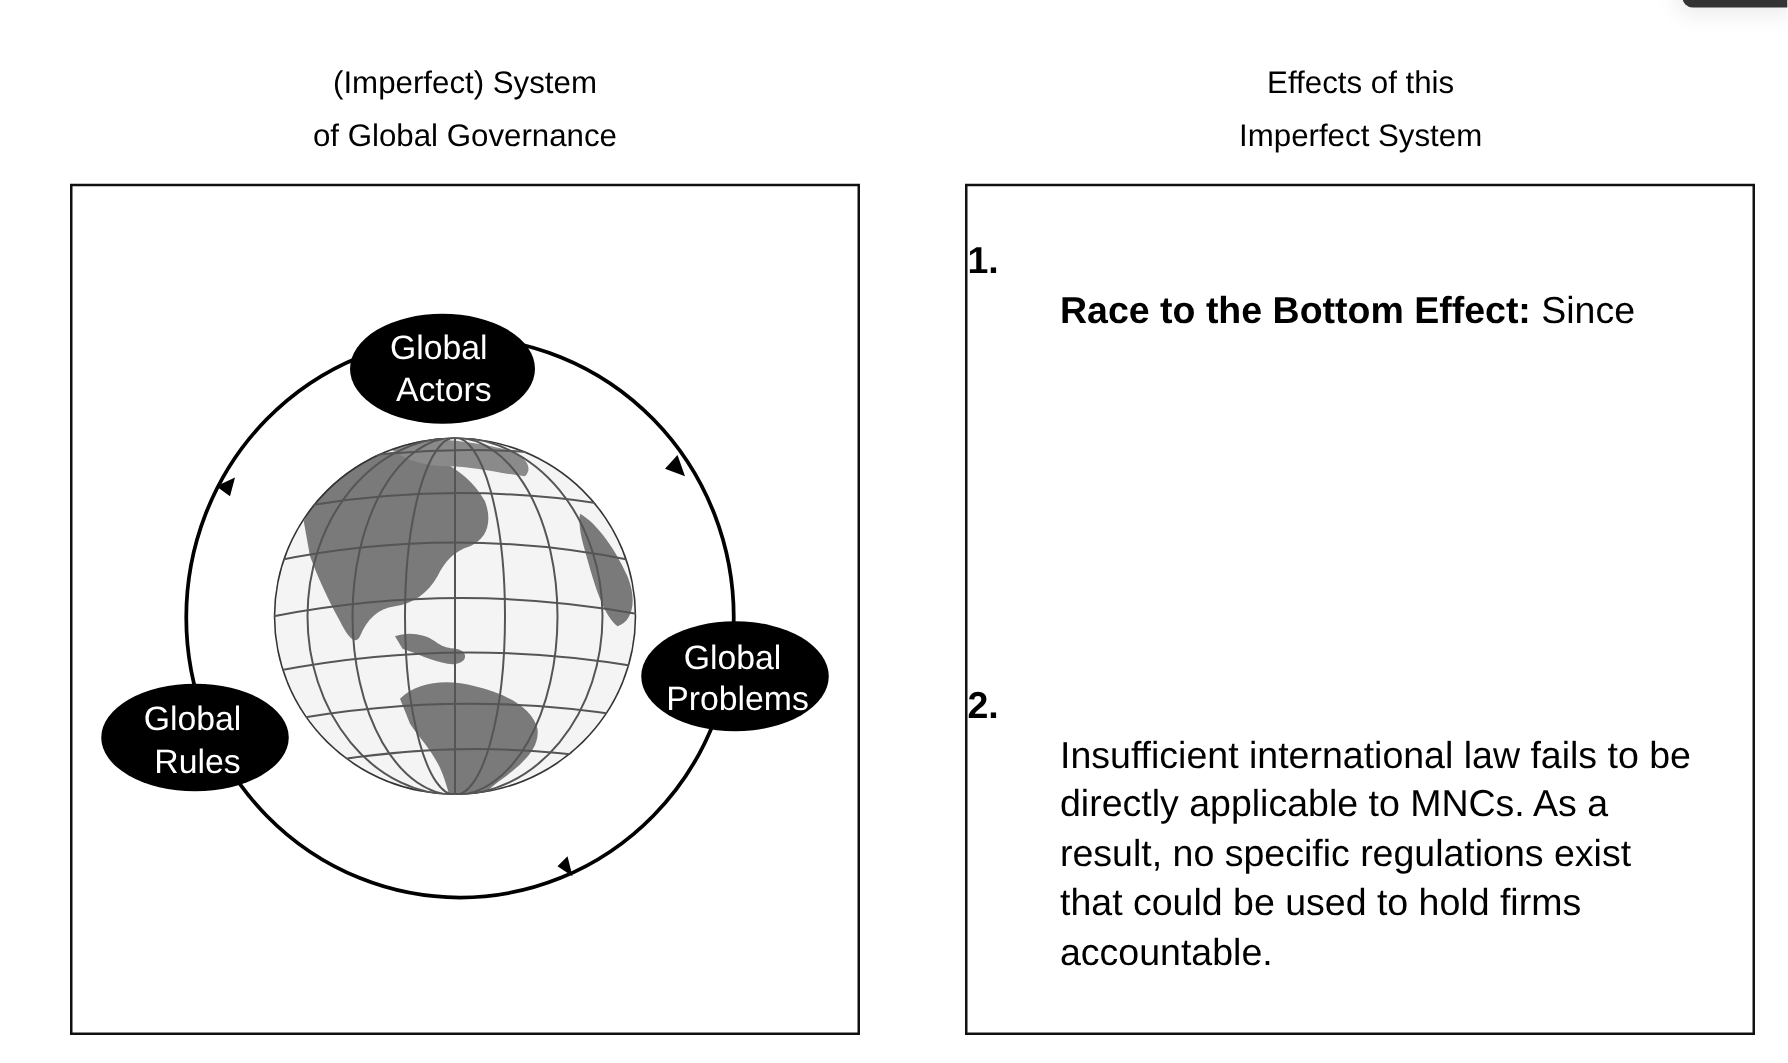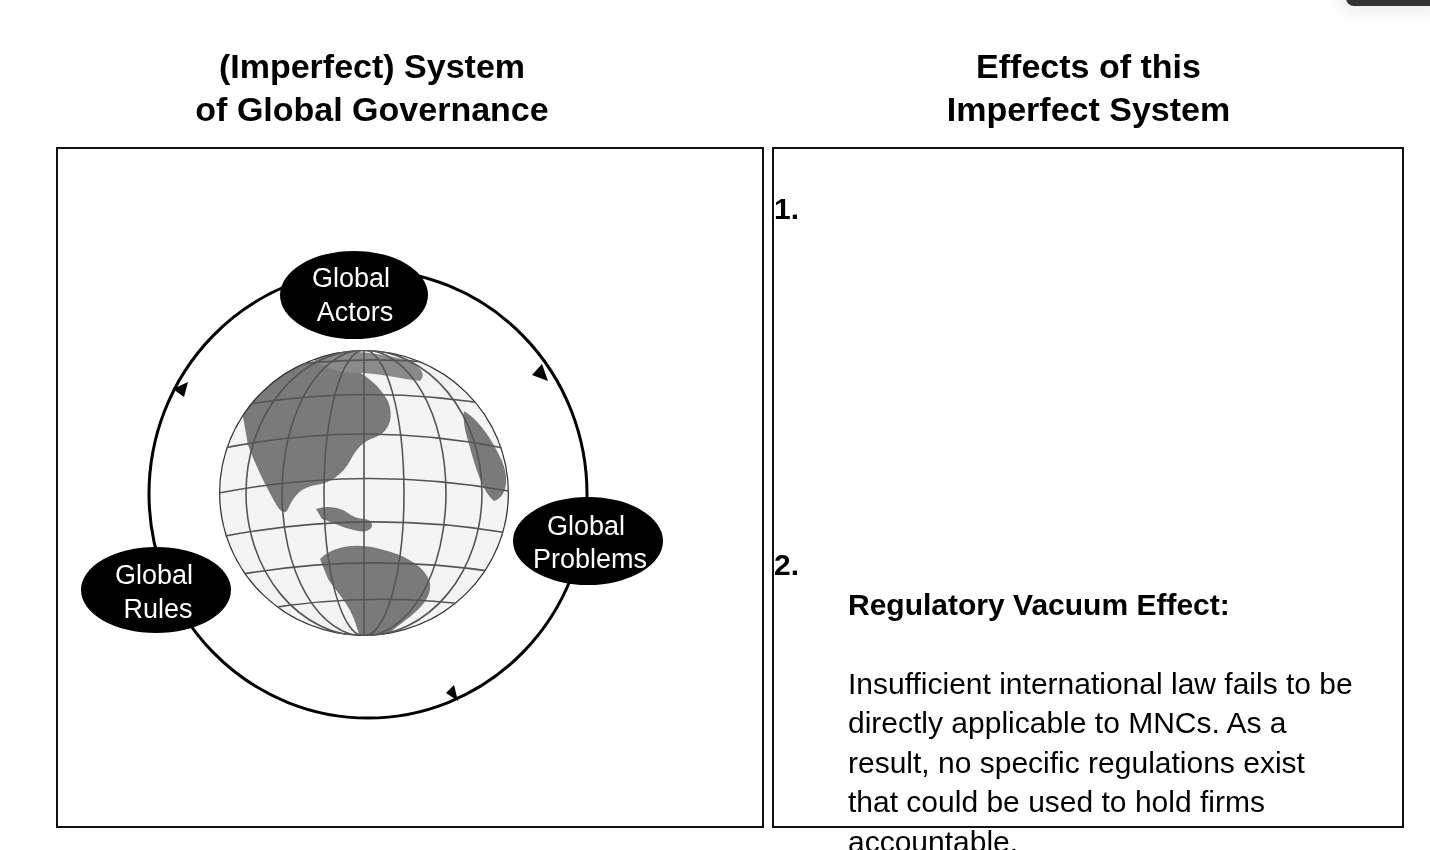--- a/index.html
+++ b/index.html
@@ -1,26 +1,26 @@
 <!DOCTYPE html>
 <html><head>
 <meta charset="utf-8">
 <style>
   html, body { margin: 0; padding: 0; background: #ffffff; }
   body { width: 1430px; height: 850px; position: relative; overflow: hidden;
          font-family: "Liberation Sans", sans-serif; color: #000; }
   .corner-tab { position: absolute; right: 0; top: -8px; width: 84px; height: 14px;
                 background: #333333; border-radius: 0 0 0 8px;
                 box-shadow: 0 0 18px 6px rgba(0,0,0,0.08); }
-  .heading { position: absolute; text-align: center; font-weight: bold;
-             font-size: 34px; line-height: 43px; white-space: pre-line; }
+  .heading { position: absolute; text-align: center; font-weight: normal;
+             font-size: 25px; line-height: 43px; white-space: pre-line; }
   .heading.left { left: 56px; width: 632px; top: 45px; }
   .heading.right { left: 773px; width: 631px; top: 45px; text-align: center; }
   .panel { position: absolute; border: 2px solid #111; box-sizing: border-box; background: #fff; }
-  .panel.left { left: 56px; top: 147px; width: 708px; height: 681px; }
+  .panel.left { left: 56px; top: 147px; width: 632px; height: 681px; }
   .panel.right { left: 772px; top: 147px; width: 632px; height: 681px; }
   svg.diagram { position: absolute; left: 0; top: 0; }
   .node-label { font-family: "Liberation Sans", sans-serif; font-size: 27px; fill: #fff; }
   .item { position: absolute; left: 0; width: 632px; font-size: 30px; line-height: 39.5px; }
   .item .num { position: absolute; left: 0; top: 0; font-weight: bold; }
   .item .body { position: absolute; left: 74px; top: 0; width: 560px; white-space: pre-line; }
   .item .title { font-weight: bold; }
   .item1 { top: 40px; }
   .item2 { top: 396px; }
 </style>
@@ -94,26 +94,26 @@
       <text class="node-label" x="96" y="435" text-anchor="middle">Global</text>
       <text class="node-label" x="100" y="469" text-anchor="middle">Rules</text>
     </g>
   </svg>
 </div>
 
 <div class="panel right">
   <div class="item item1">
     <span class="num">1.</span>
     <div class="body">
+      <div><span class="title">Race to the Bottom Effect:</span><span> Since</span></div>
     </div>
   </div>
   <div class="item item2">
     <span class="num">2.</span>
     <div class="body">
-      <div><span class="title">Regulatory Vacuum Effect:</span><span></span></div>
       <div>Insufficient international law fails to be
 directly applicable to MNCs. As a
 result, no specific regulations exist
 that could be used to hold firms
 accountable.</div>
     </div>
   </div>
 </div>
 
 </body></html>

